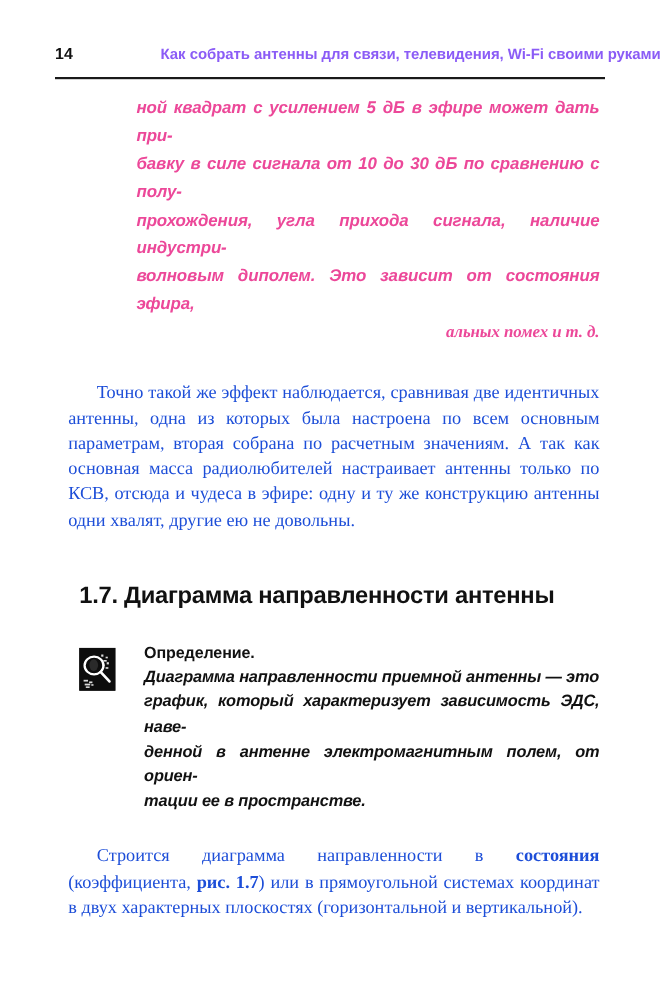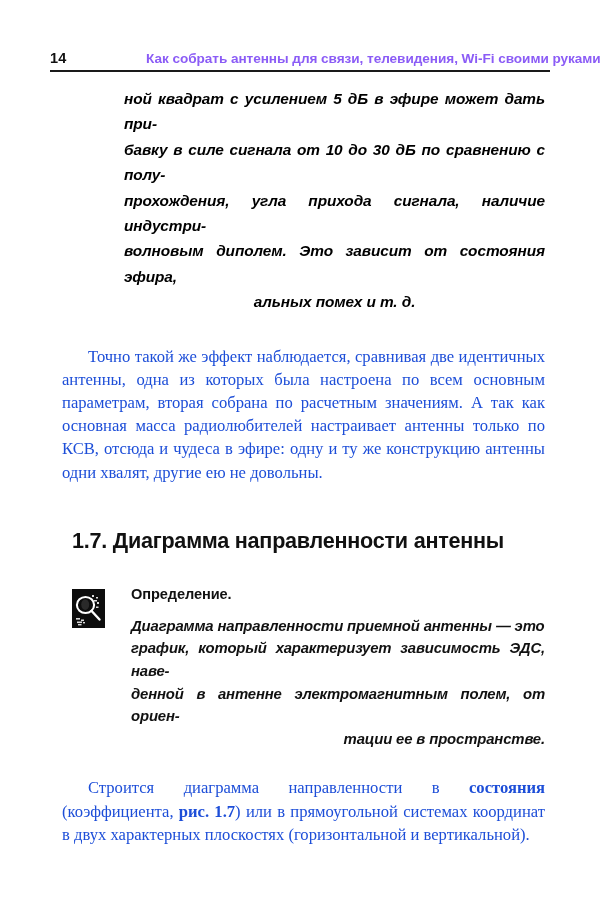--- a/index.html
+++ b/index.html
@@ -19,21 +19,21 @@
   }
 
   
   .running-head {
     position: absolute;
     left: 50px;
     top: 42px;
     width: 500px;
     height: 24px;
     display: flex;
-    align-items: flex-end;
+    align-items: flex-start;
   }
   .folio {
     font-family: "Liberation Sans", sans-serif;
     font-size: 14.5px;
     font-weight: 600;
     letter-spacing: .1px;
     color: #111;
     width: 96px;
     flex: 0 0 96px;
   }
@@ -80,24 +80,24 @@
   .excerpt {
     margin: 0 0 0 62px;
     width: 421px;
     font-family: "Liberation Sans", "DejaVu Sans", sans-serif;
     font-style: italic;
     font-weight: 600;
     font-size: 15.4px;
     line-height: 25.4px;
     text-align: justify;
     text-justify: inter-word;
-    color: #000000;
+    color: #ec4899;
     letter-spacing: -.1px;
   }
-  .excerpt .lastline { text-align: center; }
+  .excerpt .lastline { text-align: right; font-family: Liberation Serif, serif; }
 
   .gap-lg { height: 30px; }
 
   
   h2.section-title {
     margin: 0 0 0 10px;
     font-family: "Liberation Sans", "DejaVu Sans", sans-serif;
     font-size: 21.6px;
     font-weight: 700;
     letter-spacing: -.25px;
@@ -134,23 +134,23 @@
     letter-spacing: -.1px;
   }
   .def-text {
     font-size: 14.9px;
     font-style: italic;
     font-weight: 600;
     line-height: 22.6px;
     text-align: justify;
     text-justify: inter-word;
     letter-spacing: -.15px;
-    margin-top: 11px;
-  }
-  .def-text .lastline { text-align: right; }
+    margin-top: 1px;
+  }
+  .def-text .lastline { text-align: left; }
 </style>
 </head>
 <body>
 
 <div class="page">
 
   <div class="running-head">
     <span class="folio">14</span>
     <span class="head-title">Как собрать антенны для связи, телевидения, Wi-Fi своими руками</span>
   </div>

